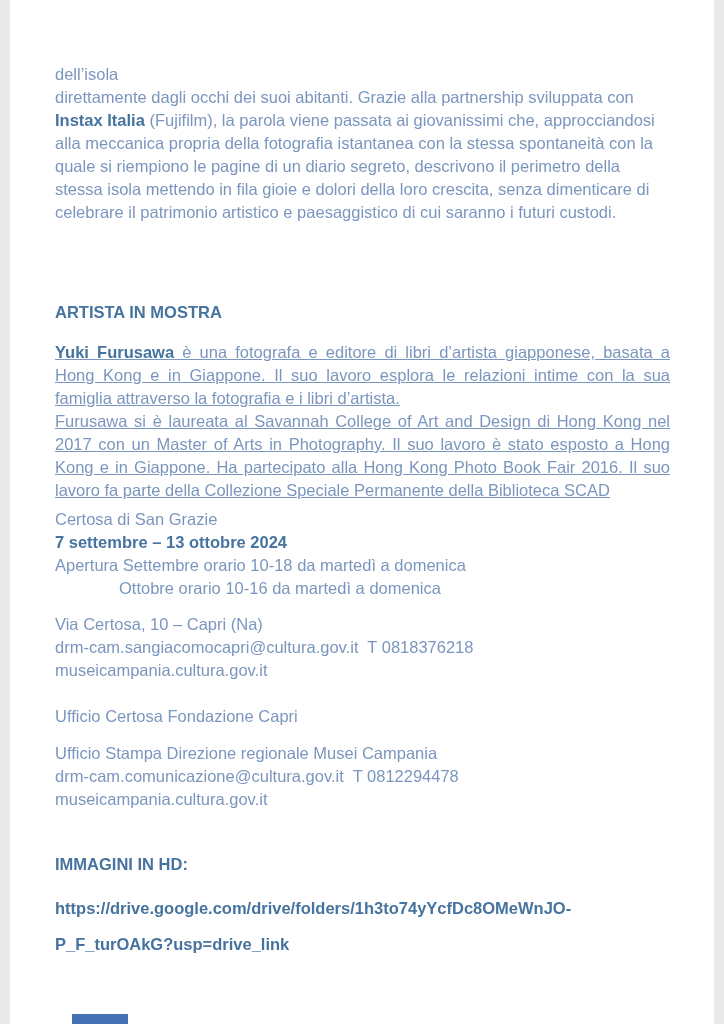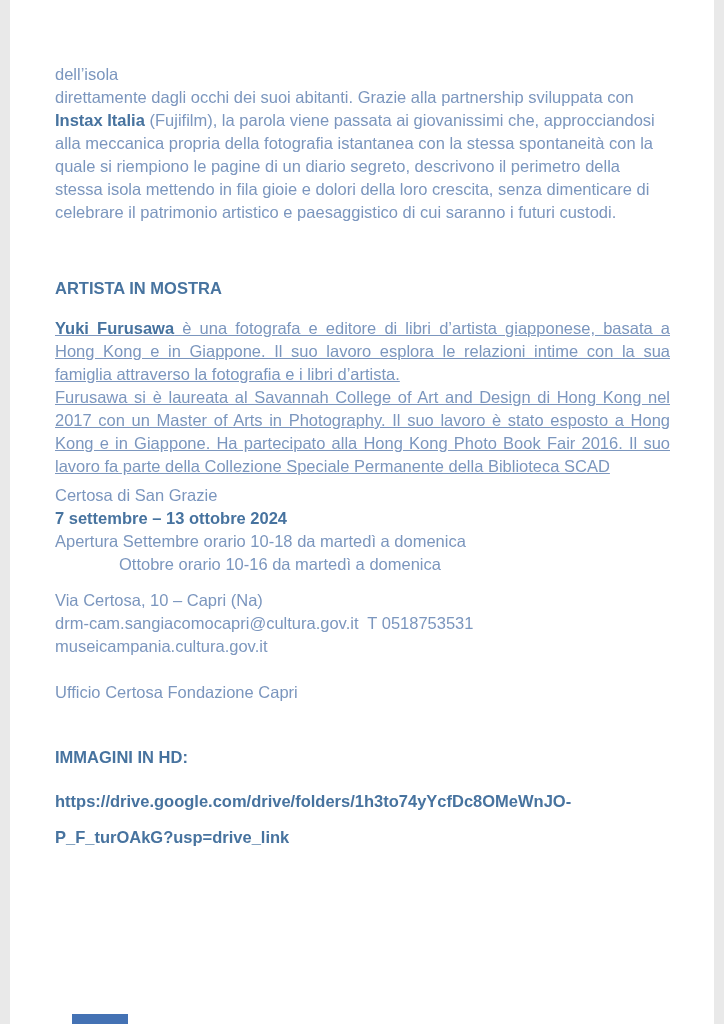--- a/index.html
+++ b/index.html
@@ -19,21 +19,21 @@
     color:var(--body-text);
     overflow:hidden;
   }
   .content{position:absolute;left:45px;right:44px;top:63px;}
   .b{font-weight:700;color:var(--bold-text);}
   p,h2{margin:0;padding:0;font-size:16.5px;line-height:23px;}
   h2{font-weight:700;color:var(--bold-text);}
   .justify{text-align:justify;text-decoration:underline;}
   .line{white-space:pre-wrap;}
   .indent{padding-left:64px;}
-  .heading-artista{margin:53px 0 17px 0;}
+  .heading-artista{margin:77px 0 17px 0;}
   .exhibition{margin-top:6px;}
   .contacts-museum{margin-top:13px;}
   .contacts-press-capri{margin-top:23px;}
   .contacts-press-region{margin-top:14px;}
   .hd-section{margin-top:42px;}
   .hd-link{margin-top:14px;line-height:36px;font-weight:700;color:var(--bold-text);white-space:pre-line;}
   a.doc-link{color:inherit;text-decoration:underline;cursor:pointer;}
   .footer-mark{
     position:absolute;left:62px;top:1014px;width:56px;height:10px;
     background:var(--footer-bar);
@@ -57,27 +57,31 @@
 
     <div class="exhibition">
       <p>Certosa di San Grazie</p>
       <p class="b">7 settembre – 13 ottobre 2024</p>
       <p>Apertura Settembre orario 10-18 da martedì a domenica</p>
       <p class="indent">Ottobre orario 10-16 da martedì a domenica</p>
     </div>
 
     <div class="contacts-museum">
       <p>Via Certosa, 10 – Capri (Na)</p>
-      <p class="line">drm-cam.sangiacomocapri@cultura.gov.it  T 0518753531  museicampania.cultura.gov.it</p>
+      <p class="line">drm-cam.sangiacomocapri@cultura.gov.it  T 0818376218  museicampania.cultura.gov.it</p>
     </div>
 
     <div class="contacts-press-capri">
       <p>Ufficio Certosa Fondazione Capri</p>
     </div>
 
+    <div class="contacts-press-region">
+      <p>Ufficio Stampa Direzione regionale Musei Campania</p>
+      <p class="line">drm-cam.comunicazione@cultura.gov.it  T 0812294478 museicampania.cultura.gov.it</p>
+    </div>
 
     <div class="hd-section">
       <p class="b">IMMAGINI IN HD:</p>
       <p class="hd-link"> https://drive.google.com/drive/folders/1h3to74yYcfDc8OMeWnJO-
 P_F_turOAkG?usp=drive_link</p>
     </div>
 
   </div>
 
   <div class="footer-mark"></div>

